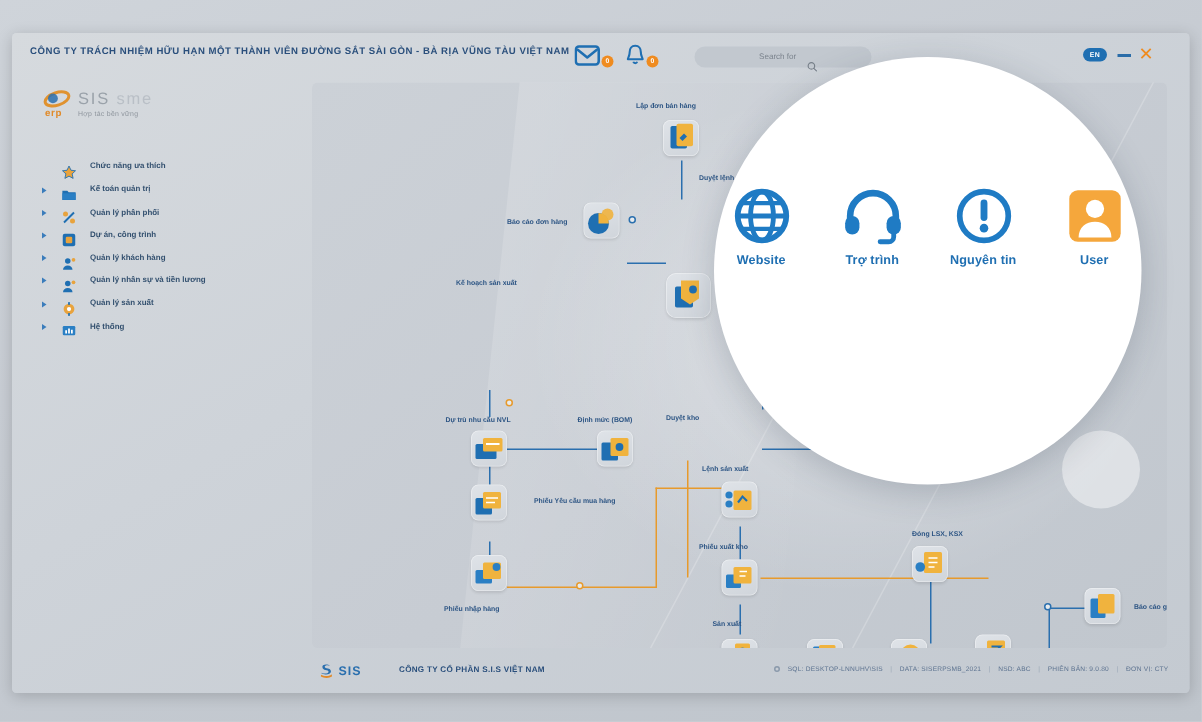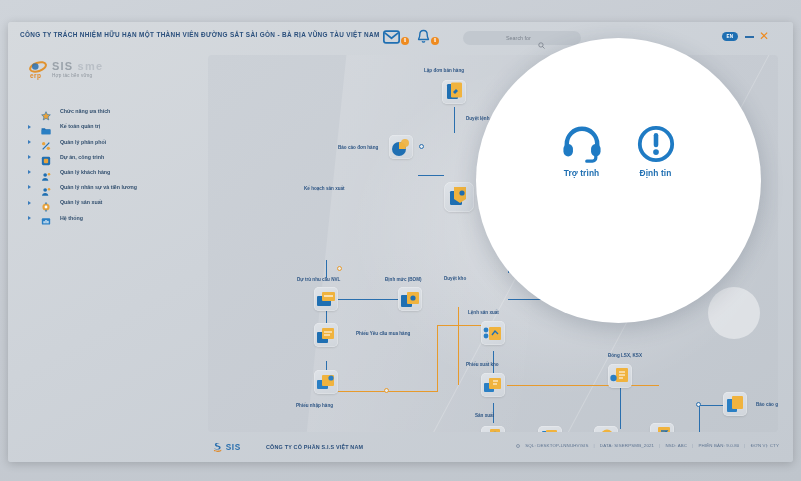--- a/index.html
+++ b/index.html
@@ -65,21 +65,21 @@
 
   
   .sidebar {
     position:absolute; left:0; top:30px; width:196px; height:380px;
   }
   .brand { position:absolute; left:14px; top:6px; width:110px; height:24px; }
   .brand .tag {
     position:absolute; left:30px; top:15px; font-size:4.6px; color:#8d949c; letter-spacing:.2px;
   }
   .brand .sme {
-    position:absolute; left:30px; top:2px; font-size:11px; font-weight:700;
+    position:absolute; left:30px; top:2px; font-size:11px; font-weight:400;
     letter-spacing:1.2px; color:#b9bfc6;
   }
   .brand .sme .b { color:#9aa2aa; }
   .brand .erp {
     position:absolute; left:8px; top:14px; font-size:6.5px; font-weight:700;
     color:#e08a2a; letter-spacing:.4px;
   }
   .brand .swoosh {
     position:absolute; left:6px; top:2px; width:20px; height:13px;
   }
@@ -528,20 +528,32 @@
       </div>
       <div class="nlabel" style="left:548px; top:347px;">Báo cáo giá thành</div>
 
       <div class="bubble-sm"></div>
       <div class="bubble-xs"></div>
     </div>
 
     <div class="popup">
       <div class="items">
 
+        <div class="pitem">
+          <div class="pico">
+            <svg viewBox="0 0 42 42" width="40" height="40">
+              <circle cx="21" cy="21" r="17" fill="none" stroke="#1f7bc4" stroke-width="4"></circle>
+              <ellipse cx="21" cy="21" rx="8" ry="17" fill="none" stroke="#1f7bc4" stroke-width="3.4"></ellipse>
+              <line x1="4.5" y1="21" x2="37.5" y2="21" stroke="#1f7bc4" stroke-width="3.4"></line>
+              <line x1="7" y1="12" x2="35" y2="12" stroke="#1f7bc4" stroke-width="3"></line>
+              <line x1="7" y1="30" x2="35" y2="30" stroke="#1f7bc4" stroke-width="3"></line>
+            </svg>
+          </div>
+          <div class="plabel">Website</div>
+        </div>
 
         <div class="pitem">
           <div class="pico">
             <svg viewBox="0 0 44 42" width="42" height="40">
               <path d="M6 25 V21 a16 16 0 0 1 32 0 v4" fill="none" stroke="#1f7bc4" stroke-width="4.6" stroke-linecap="round"></path>
               <rect x="2.5" y="21" width="10" height="13" rx="5" fill="#1f7bc4"></rect>
               <rect x="31.5" y="21" width="10" height="13" rx="5" fill="#1f7bc4"></rect>
               <path d="M36.5 33 v2.5 a3.5 3.5 0 0 1 -3.5 3.5 h-6" fill="none" stroke="#1f7bc4" stroke-width="3.4" stroke-linecap="round"></path>
             </svg>
           </div>
@@ -549,23 +561,33 @@
         </div>
 
         <div class="pitem">
           <div class="pico">
             <svg viewBox="0 0 42 42" width="40" height="40">
               <circle cx="21" cy="21" r="17" fill="none" stroke="#1f7bc4" stroke-width="4"></circle>
               <rect x="18.6" y="9.5" width="4.8" height="15" rx="2.4" fill="#1f7bc4"></rect>
               <circle cx="21" cy="29.5" r="3" fill="#1f7bc4"></circle>
             </svg>
           </div>
-          <div class="plabel">Định tin</div>
-        </div>
-
+          <div class="plabel">Nguyên tin</div>
+        </div>
+
+        <div class="pitem">
+          <div class="pico">
+            <svg viewBox="0 0 42 42" width="40" height="40">
+              <rect x="3" y="3" width="36" height="36" rx="6" fill="#f5a73c"></rect>
+              <circle cx="21" cy="16" r="6.4" fill="#fff"></circle>
+              <path d="M9.5 36 c0 -7 5.2 -11 11.5 -11 s11.5 4 11.5 11z" fill="#fff"></path>
+            </svg>
+          </div>
+          <div class="plabel orange">User</div>
+        </div>
 
       </div>
     </div>
 
     <div class="footer">
       <div class="f-logo">
         <svg viewBox="0 0 66 18" width="42" height="14">
           <path d="M3 5 C3 2 9 2 11 4 C9 3 5.5 3.4 5.5 5 C5.5 7.6 12 5.6 12 10 C12 13.6 4 14 1.5 11.4 C4 12.6 9.5 12.6 9.5 10.2 C9.5 7.8 3 9.6 3 5 Z" fill="#2a6fae"></path>
           <path d="M1.5 13.4 C5 15.6 11 15.2 13 13 L13 15.4 C10 17.4 4 17 1.5 15.4 Z" fill="#e08a2a"></path>
           <text x="20" y="14" font-family="Liberation Sans, sans-serif" font-size="13" font-weight="700" fill="#2a6fae" letter-spacing="1">SIS</text>

